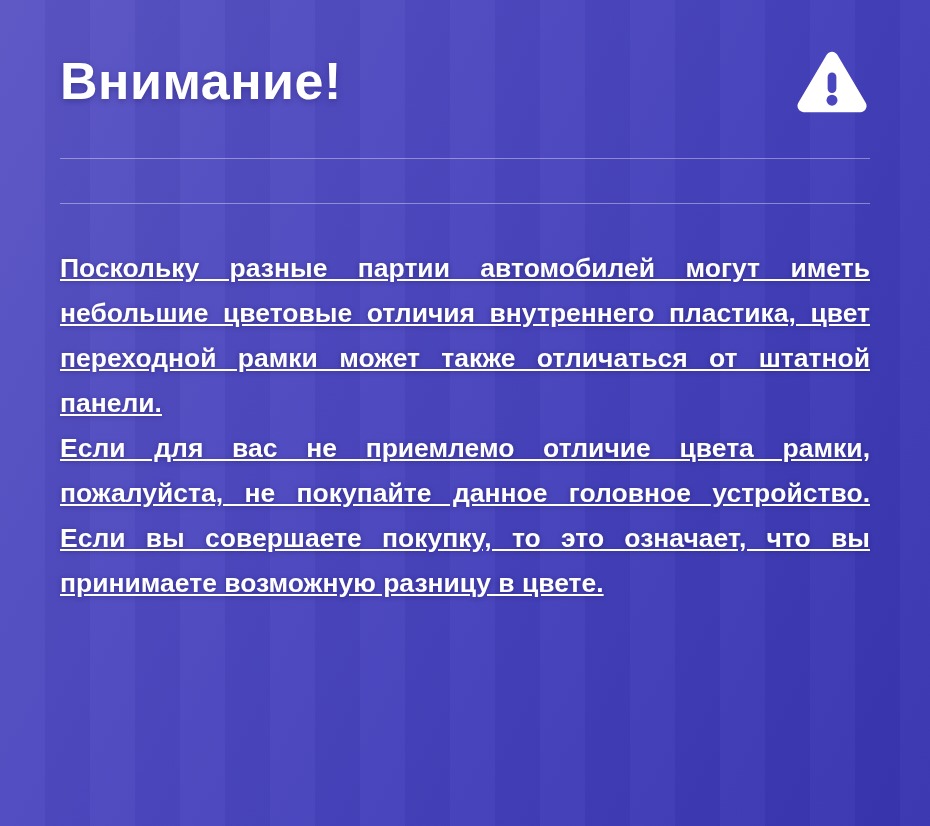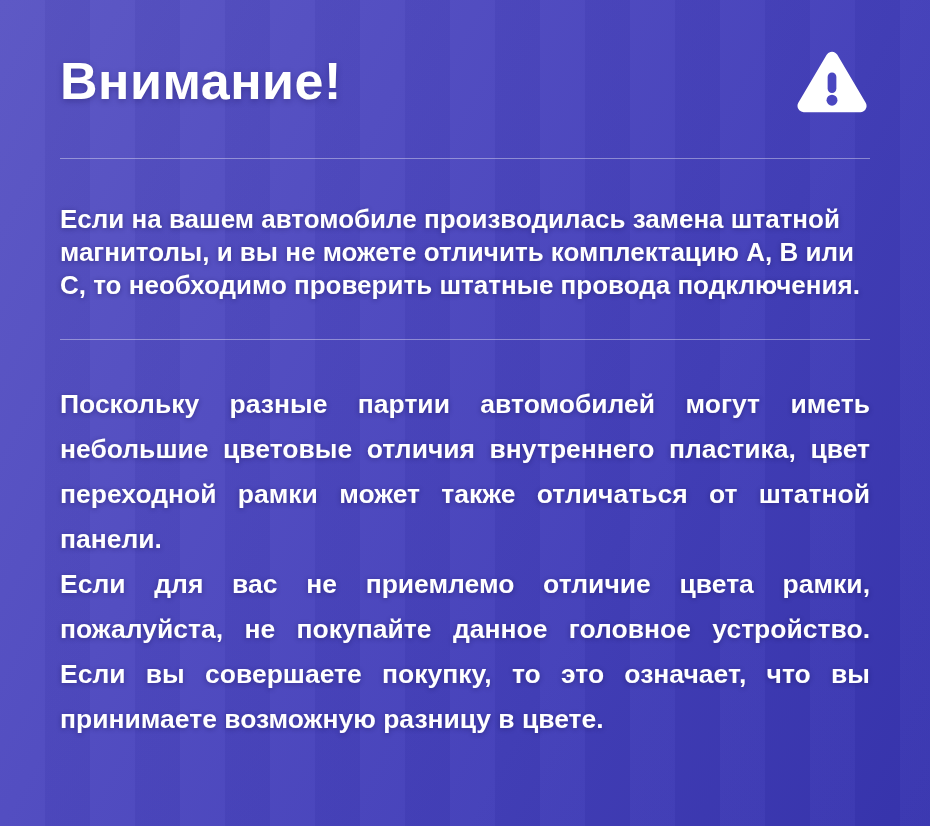--- a/index.html
+++ b/index.html
@@ -60,42 +60,41 @@
   }
   .block-1 p { margin: 0; }
   .block-2 {
     margin-top: 42px;
     font-size: 26.5px;
     line-height: 45px;
     font-weight: 600;
     text-align: justify;
     text-shadow: 0 1px 5px rgba(22, 18, 85, 0.45);
   }
-  .block-2 p { margin: 0; }
+  .block-2 p { margin: 0; text-decoration: underline; }
 </style>
 </head>
 <body>
 
 <div class="card">
 
   <div class="header">
     <h1 class="title">Внимание!</h1>
     <span class="warn-icon">
       <svg viewBox="0 0 100 88" width="76" height="64" aria-hidden="true">
         <path d="M50 11 L89 77 L11 77 Z" fill="#ffffff" stroke="#ffffff" stroke-width="17" stroke-linejoin="round"></path>
         <rect x="44" y="31" width="12" height="28" rx="6" fill="#4a46c0"></rect>
         <circle cx="50" cy="69" r="7.5" fill="#4a46c0"></circle>
       </svg>
     </span>
   </div>
 
   <hr class="divider divider-1">
 
   <div class="block-1">
-    <p>Если на вашем автомобиле производилась замена штатной магнитолы, и вы не можете отличить комплектацию A, B или C, то необходимо проверить штатные провода подключения.</p>
   </div>
 
   <hr class="divider divider-2">
 
   <div class="block-2">
     <p>Поскольку разные партии автомобилей могут иметь небольшие цветовые отличия внутреннего пластика, цвет переходной рамки может также отличаться от штатной панели.</p>
     <p>Если для вас не приемлемо отличие цвета рамки, пожалуйста, не покупайте данное головное устройство. Если вы совершаете покупку, то это означает, что вы принимаете возможную разницу в цвете.</p>
   </div>
 
 </div>

